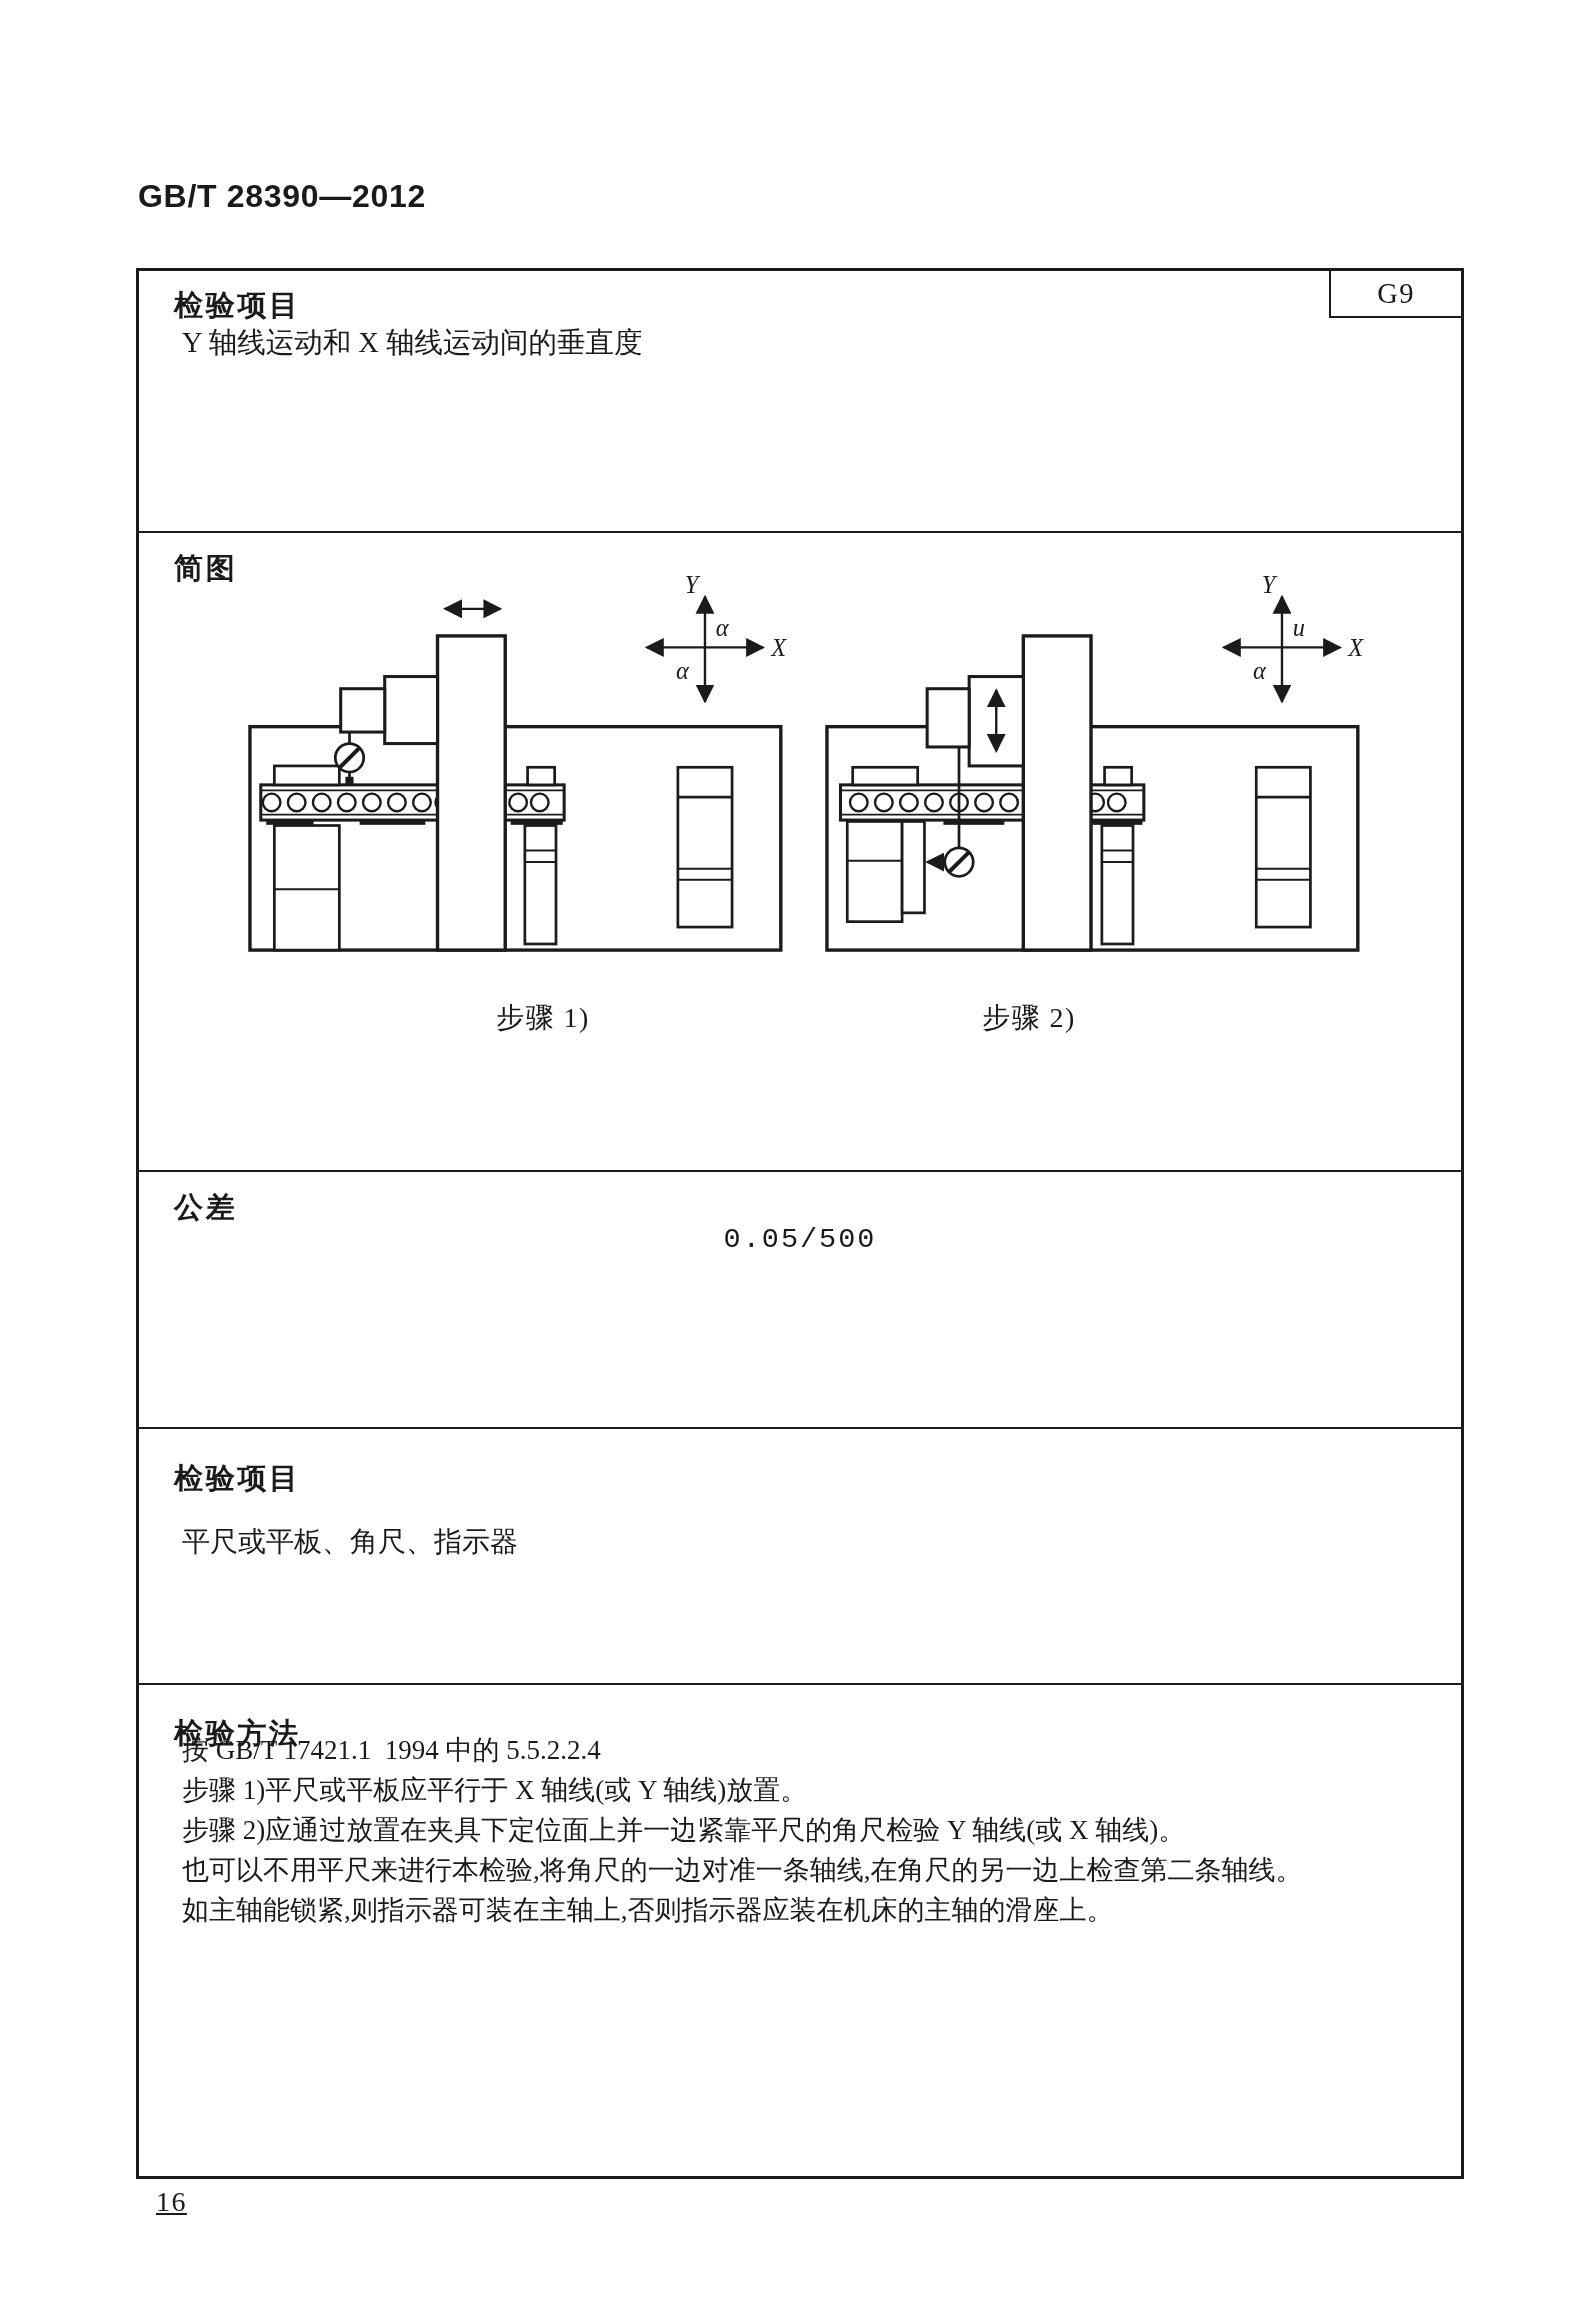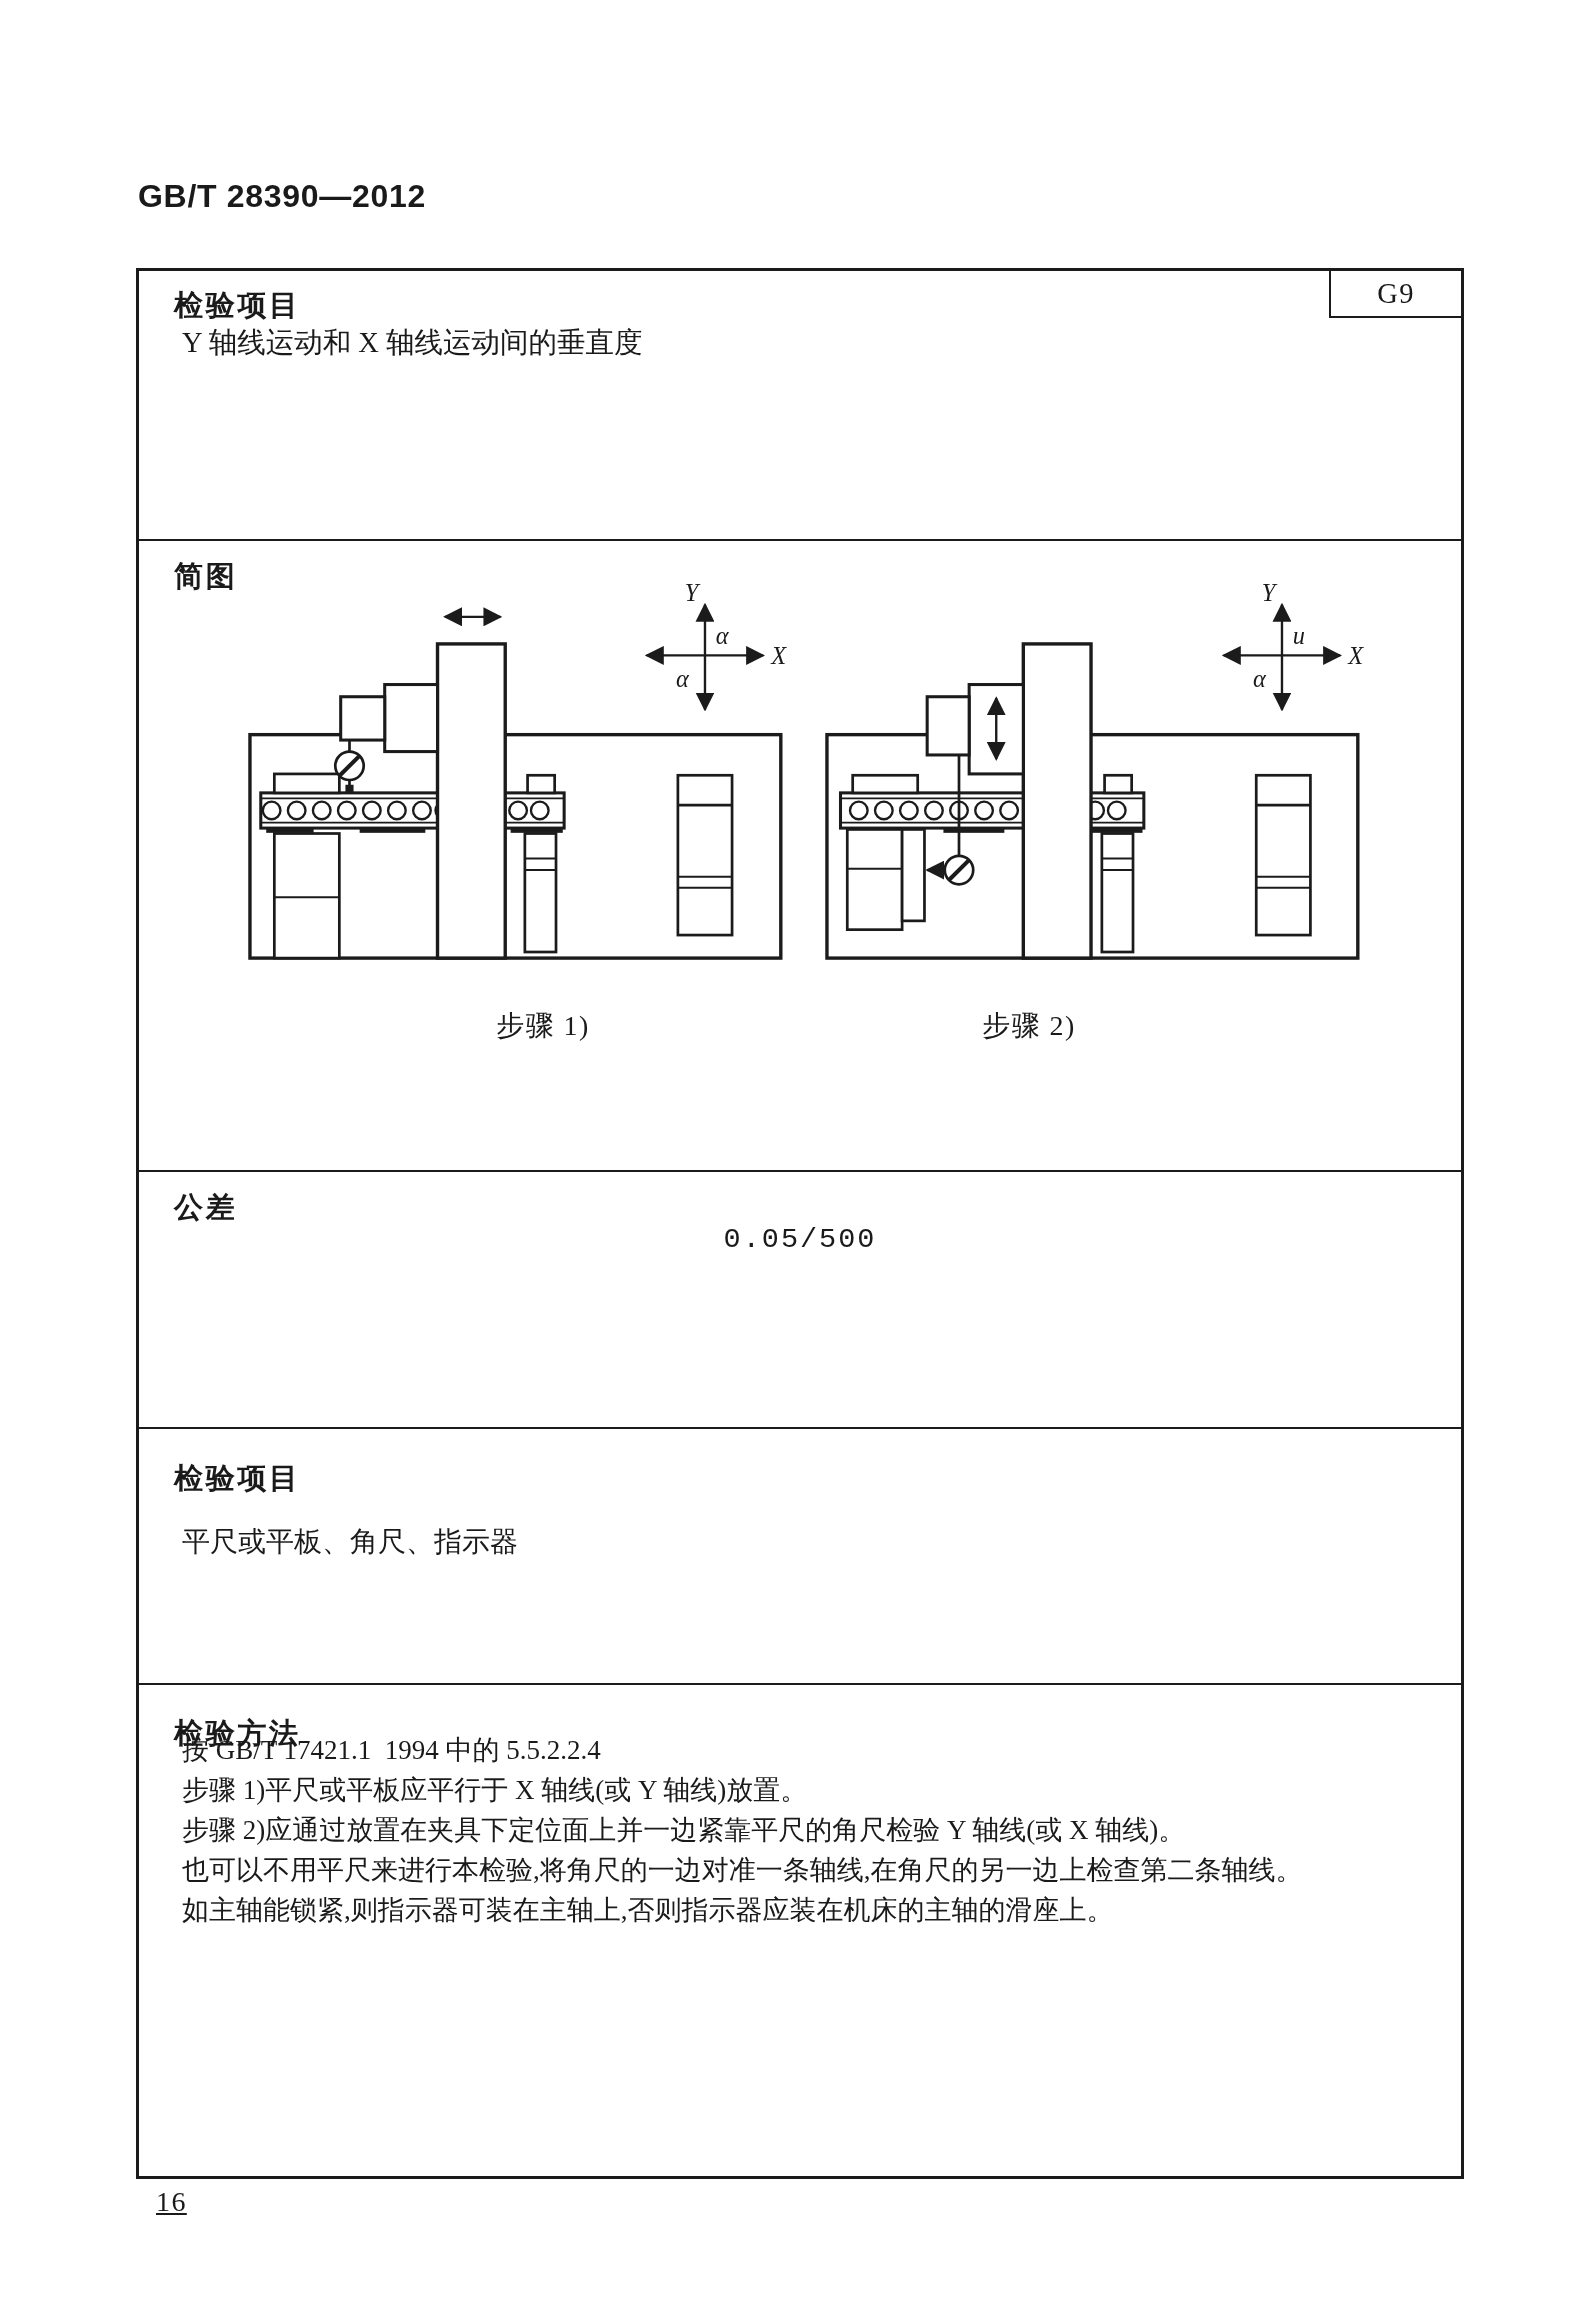--- a/index.html
+++ b/index.html
@@ -16,21 +16,21 @@
     position:absolute;left:136px;top:268px;width:1328px;height:1911px;
     border:3.4px solid #1b1b1b;box-sizing:border-box;
   }
   .row{position:absolute;left:0;right:0;box-sizing:border-box;}
   .row.bordered{border-top:2.7px solid #1b1b1b;}
   .row-label{
     position:absolute;left:11px;font-weight:700;font-size:29px;
     letter-spacing:2.7px;white-space:nowrap;margin-left:24px;
   }
   .row-item{top:0;height:260px;}
-  .row-diagram{top:268px;height:639px;}
+  .row-diagram{top:260px;height:639px;}
   .row-tolerance{top:899px;height:257px;}
   .row-tools{top:1156px;height:256px;}
   .row-method{top:1412px;height:493px;}
   .item-text{position:absolute;left:43px;top:53px;font-size:28.5px;white-space:pre;}
   .code-badge{
     position:absolute;right:0;top:0;width:130px;height:45px;
     border-left:2.7px solid #1b1b1b;border-bottom:2.7px solid #1b1b1b;
     display:flex;align-items:center;justify-content:center;
     font-size:28.5px;letter-spacing:1.4px;
   }

